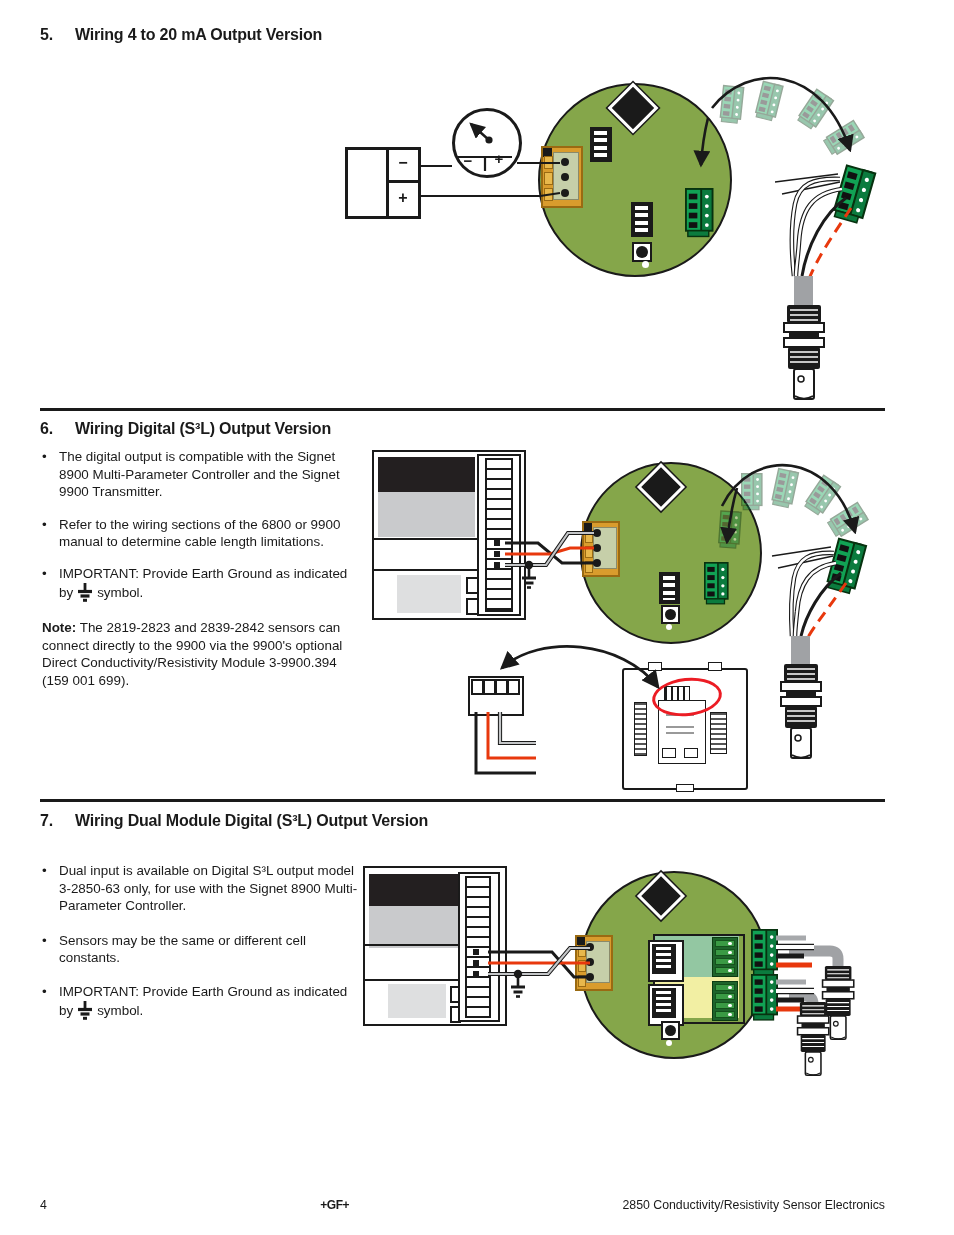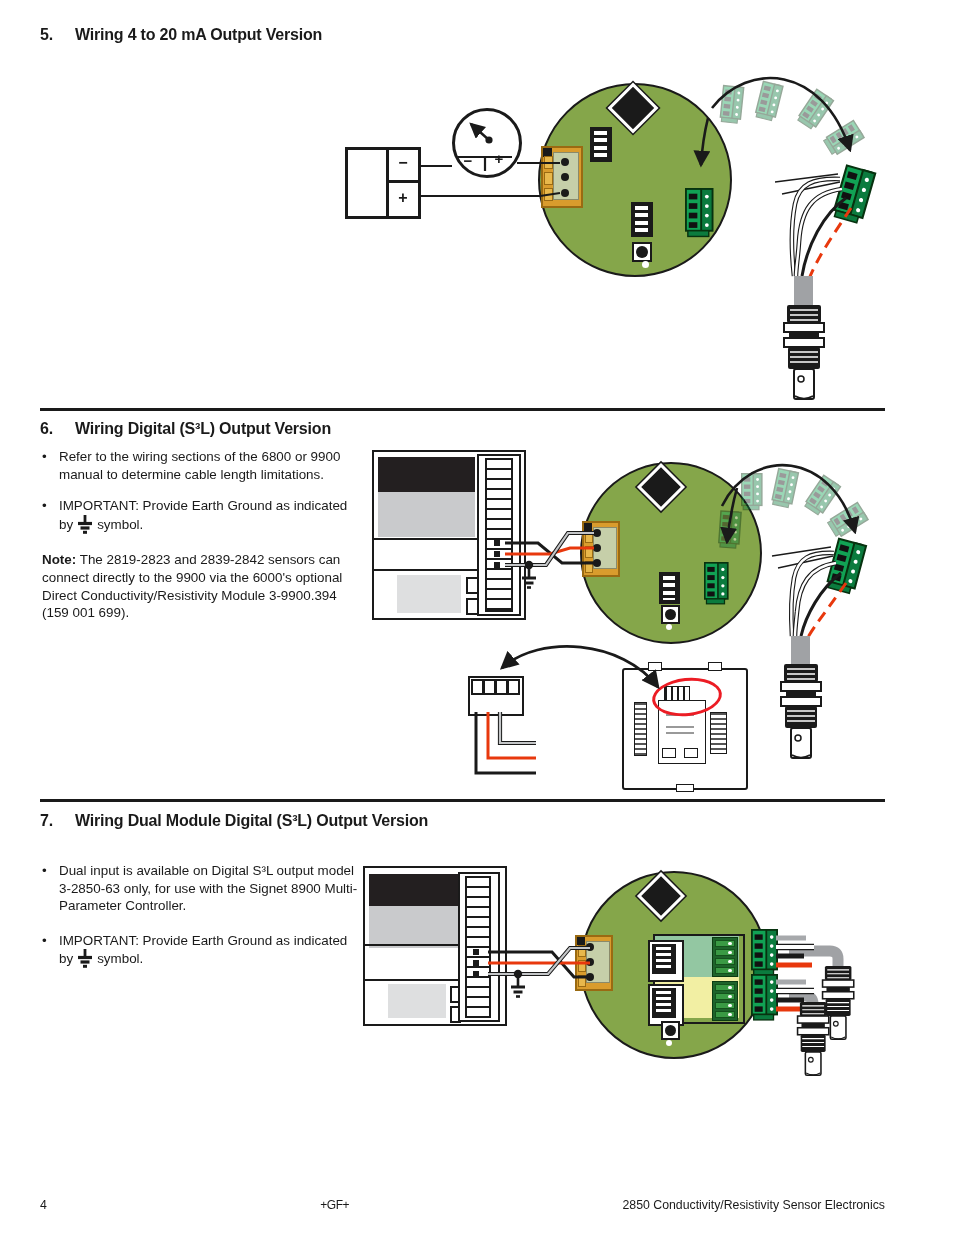--- a/index.html
+++ b/index.html
@@ -10,21 +10,21 @@
   .sec-head{position:absolute;left:40px;display:flex;font-weight:bold;font-size:16px;letter-spacing:-0.2px}
   .sec-head .num{width:35px;flex:0 0 35px}
   .bullets{position:absolute;display:flex;flex-direction:column}
   .bullet{display:flex;font-size:13.4px;line-height:17.6px}
   .bullet::before{content:"\2022";width:17px;flex:0 0 17px}
   .btxt{flex:1}
   .note{font-size:13.4px;line-height:17.6px}
   .gnd-inline{display:inline-block;vertical-align:-5px;margin:0 4px}
   .footer{position:absolute;left:40px;top:1198px;width:845px;display:flex;
           justify-content:space-between;align-items:baseline;font-size:12.3px}
-  .brand{font-weight:normal;font-size:12px;letter-spacing:-0.5px}
+  .brand{font-weight:bold;font-size:12px;letter-spacing:-0.5px}
   
   .pcb{position:absolute;background:#85A64A;border:2.5px solid #1a1a1a;border-radius:50%}
   .diamond{position:absolute;background:#1a1a1a;border:3px solid #fff;box-shadow:0 0 0 1.5px #1a1a1a;transform:rotate(45deg)}
   .dip4{position:absolute;padding:4px 5px 4px 4px;
         background:repeating-linear-gradient(180deg,#fff 0 4px,transparent 4px 7.4px) content-box,#1a1a1a}
   .dip5{position:absolute;padding:3px 5px 3px 4px;
         background:repeating-linear-gradient(180deg,#fff 0 3.2px,transparent 3.2px 5.9px) content-box,#1a1a1a}
   .pbtn{position:absolute;background:#fff;border:2px solid #1a1a1a}
   .pbtn::after{content:"";position:absolute;inset:2px;background:#1a1a1a;border-radius:50%}
   .wdot{position:absolute;background:#fff;border-radius:50%}
@@ -96,36 +96,39 @@
   <div class="pin" style="left:561px;top:158px"></div>
   <div class="pin" style="left:561px;top:173px"></div>
   <div class="pin" style="left:561px;top:189px"></div>
 
   <div class="hr" style="top:408px"></div>
   <div class="sec-head" style="top:420px">
     <span class="num">6.</span>
     <span>Wiring Digital (S³L) Output Version</span>
   </div>
   <div class="bullets" style="left:42px;top:448px;width:318px">
+    <div class="bullet" style="margin-bottom:15px">
+      <span class="btxt">The digital output is compatible with the Signet 8900 Multi-Parameter Controller and the Signet 9900 Transmitter.</span>
+    </div>
     <div class="bullet" style="margin-bottom:14px">
       <span class="btxt">Refer to the wiring sections of the 6800 or 9900 manual to determine cable length limitations.</span>
     </div>
     <div class="bullet" style="margin-bottom:13px">
       <span class="btxt"><span>IMPORTANT: Provide Earth Ground as indicated by</span><span class="gnd-inline"><svg width="16" height="19" viewBox="0 0 16 19">
               <g stroke="#1a1a1a" fill="none">
                 <path d="M8,0 V7" stroke-width="2.8"></path>
                 <path d="M1,8.5 H15" stroke-width="3.2"></path>
                 <path d="M3.5,13 H12.5" stroke-width="3.2"></path>
                 <path d="M6,17.3 H10" stroke-width="3"></path>
               </g>
             </svg></span><span>symbol.</span></span>
     </div>
     <div class="note">
       <b>Note:</b>
-      <span>The 2819-2823 and 2839-2842 sensors can connect directly to the 9900 via the 6000's optional Direct Conductivity/Resistivity Module 3-9900.394 (159 001 699).</span>
+      <span>The 2819-2823 and 2839-2842 sensors can connect directly to the 9900 via the 9900's optional Direct Conductivity/Resistivity Module 3-9900.394 (159 001 699).</span>
     </div>
   </div>
 
   <div class="ctrl" style="left:372px;top:450px;width:150px;height:166px"></div>
   <div class="band-k" style="left:378px;top:457px;width:97px;height:35px"></div>
   <div class="band-g" style="left:378px;top:492px;width:97px;height:45px"></div>
   <div class="cline" style="left:374px;top:538px;width:103px"></div>
   <div class="cline" style="left:374px;top:569px;width:103px"></div>
   <div class="gbox" style="left:397px;top:575px;width:64px;height:38px"></div>
   <div class="brk" style="left:466px;top:577px"></div>
@@ -173,20 +176,23 @@
   <div class="ellipse" style="left:652px;top:678px;width:64px;height:32px"></div>
 
   <div class="hr" style="top:799px"></div>
   <div class="sec-head" style="top:812px">
     <span class="num">7.</span>
     <span>Wiring Dual Module Digital (S³L) Output Version</span>
   </div>
   <div class="bullets" style="left:42px;top:862px;width:318px">
     <div class="bullet" style="margin-bottom:17px">
       <span class="btxt">Dual input is available on Digital S³L output model 3-2850-63 only, for use with the Signet 8900 Multi-Parameter Controller.</span>
+    </div>
+    <div class="bullet" style="margin-bottom:16px">
+      <span class="btxt">Sensors may be the same or different cell constants.</span>
     </div>
     <div class="bullet">
       <span class="btxt"><span>IMPORTANT: Provide Earth Ground as indicated by</span><span class="gnd-inline"><svg width="16" height="19" viewBox="0 0 16 19">
               <g stroke="#1a1a1a" fill="none">
                 <path d="M8,0 V7" stroke-width="2.8"></path>
                 <path d="M1,8.5 H15" stroke-width="3.2"></path>
                 <path d="M3.5,13 H12.5" stroke-width="3.2"></path>
                 <path d="M6,17.3 H10" stroke-width="3"></path>
               </g>
             </svg></span><span>symbol.</span></span>

